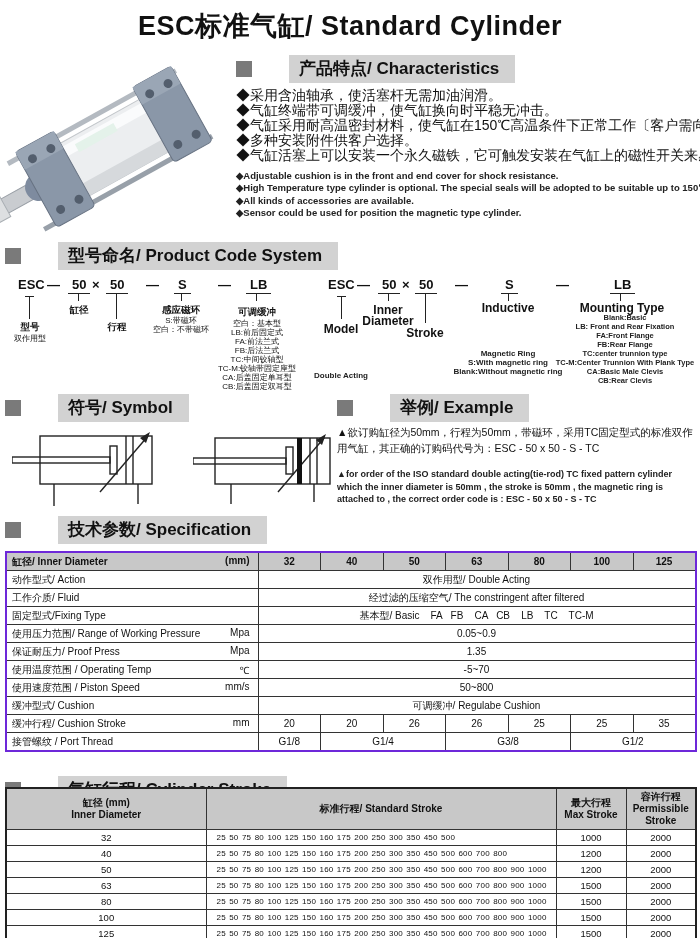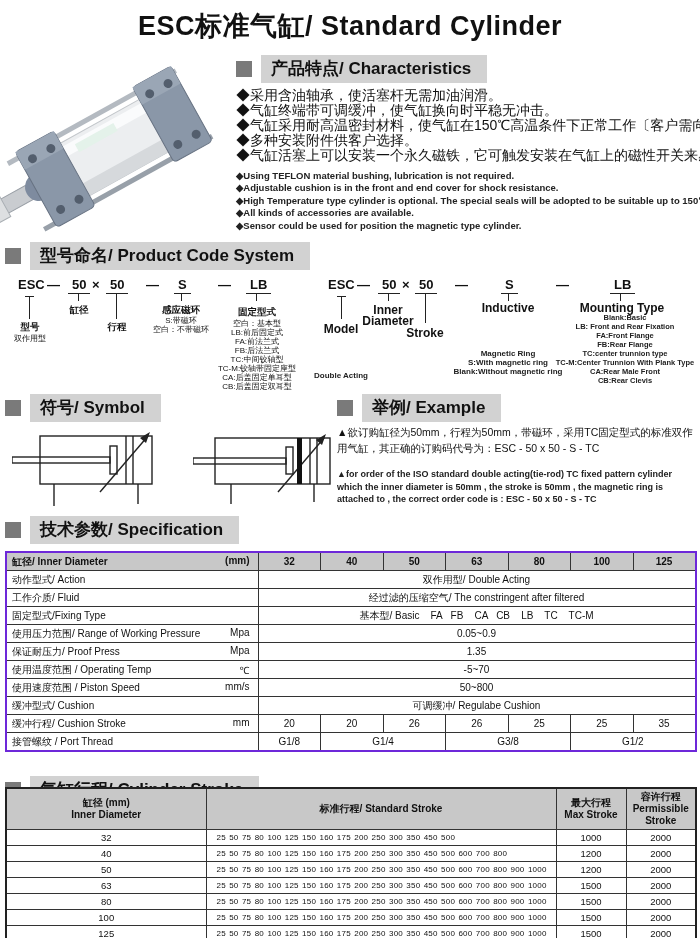--- a/index.html
+++ b/index.html
@@ -4,21 +4,21 @@
 <style>
   html,body{margin:0;padding:0;background:#fff;}
   .page{position:relative;width:700px;height:938px;background:#fff;overflow:hidden;
         font-family:"Liberation Sans", sans-serif;color:#111;}
   .page-title{position:absolute;left:0;top:8px;width:700px;text-align:center;
         font-size:27px;font-weight:bold;letter-spacing:0.5px;}
   
   .sec-hdr{position:absolute;display:flex;align-items:center;gap:9px;}
   .sq{width:16px;height:16px;background:#7a7a7a;flex:0 0 16px;}
   .banner{background:#d2d2d2;font-weight:bold;font-size:17px;white-space:nowrap;
-        padding:2px 16px 3px 10px;}
+        padding:2px 16px 3px 10px;margin-left:28px;}
   
   .cn-bullets{position:absolute;left:236px;top:88px;width:464px;font-size:14px;line-height:15px;}
   .cn-bullets div{white-space:nowrap;}
   .en-bullets{position:absolute;left:236px;top:170px;width:464px;font-size:9.5px;line-height:12.4px;font-weight:bold;color:#222;}
   .en-bullets div{white-space:nowrap;}
   
   .code-part{position:absolute;top:277px;font-weight:bold;font-size:13px;white-space:nowrap;}
   .u{border-bottom:1.5px solid #222;padding:0 4px 1px;}
   .vline{position:absolute;width:0;border-left:1.5px solid #222;}
   .hbar{position:absolute;width:9px;height:0;border-top:1.5px solid #222;}
@@ -87,21 +87,20 @@
     <div class="banner">产品特点/ Characteristics</div>
   </div>
   <div class="cn-bullets">
     <div>◆采用含油轴承，使活塞杆无需加油润滑。</div>
     <div>◆气缸终端带可调缓冲，使气缸换向时平稳无冲击。</div>
     <div>◆气缸采用耐高温密封材料，使气缸在150℃高温条件下正常工作〔客户需向本公司订作〕。</div>
     <div>◆多种安装附件供客户选择。</div>
     <div>◆气缸活塞上可以安装一个永久磁铁，它可触发安装在气缸上的磁性开关来感测气缸的运动位置。</div>
   </div>
   <div class="en-bullets">
-    <div>◆Using TEFLON material bushing, lubrication is not required.</div>
     <div>◆Adjustable cushion is in the front and end cover for shock resistance.</div>
     <div>◆High Temperature type cylinder is optional. The special seals will be adopted to be suitable up to 150℃.</div>
     <div>◆All kinds of accessories are available.</div>
     <div>◆Sensor could be used for position the magnetic type cylinder.</div>
   </div>
 
   <div class="sec-hdr" style="left:5px;top:242px;">
     <div class="sq"></div>
     <div class="banner">型号命名/ Product Code System</div>
   </div>
@@ -123,21 +122,21 @@
   <div class="vline" style="left:181px;top:294px;height:7px;"></div>
   <div class="vline" style="left:256px;top:294px;height:7px;"></div>
 
   <div class="dlabel b9" style="left:79px;top:304px;">缸径</div>
   <div class="dlabel b9" style="left:30px;top:321px;">型号</div>
   <div class="dlabel s8" style="left:30px;top:333px;">双作用型</div>
   <div class="dlabel b9" style="left:117px;top:321px;">行程</div>
   <div class="dlabel b9" style="left:181px;top:304px;">感应磁环</div>
   <div class="dlabel s8" style="left:181px;top:315px;">S:带磁环</div>
   <div class="dlabel s8" style="left:181px;top:324px;">空白：不带磁环</div>
-  <div class="dlabel b9" style="left:257px;top:306px;">固定型式</div>
+  <div class="dlabel b9" style="left:257px;top:306px;">可调缓冲</div>
   <div class="dlabel s8" style="left:257px;top:318px;">空白：基本型</div>
   <div class="dlabel s8" style="left:257px;top:327px;">LB:前后固定式</div>
   <div class="dlabel s8" style="left:257px;top:336px;">FA:前法兰式</div>
   <div class="dlabel s8" style="left:257px;top:345px;">FB:后法兰式</div>
   <div class="dlabel s8" style="left:257px;top:354px;">TC:中间铰轴型</div>
   <div class="dlabel s8" style="left:257px;top:363px;">TC-M:铰轴带固定座型</div>
   <div class="dlabel s8" style="left:257px;top:372px;">CA:后盖固定单耳型</div>
   <div class="dlabel s8" style="left:257px;top:381px;">CB:后盖固定双耳型</div>
 
   <span class="code-part" style="left:328px;">ESC</span>
@@ -166,21 +165,21 @@
   <div class="dlabel e8" style="left:508px;top:312px;">Magnetic Ring</div>
   <div class="dlabel e8" style="left:508px;top:321px;">S:With magnetic ring</div>
   <div class="dlabel e8" style="left:508px;top:330px;">Blank:Without magnetic ring</div>
   <div class="dlabel e10" style="left:622px;top:301px;">Mounting Type</div>
   <div class="dlabel e75" style="left:625px;top:313px;">Blank:Basic</div>
   <div class="dlabel e75" style="left:625px;top:322px;">LB: Front and Rear Fixation</div>
   <div class="dlabel e75" style="left:625px;top:331px;">FA:Front Flange</div>
   <div class="dlabel e75" style="left:625px;top:340px;">FB:Rear Flange</div>
   <div class="dlabel e75" style="left:625px;top:349px;">TC:center trunnion type</div>
   <div class="dlabel e75" style="left:625px;top:358px;">TC-M:Center Trunnion With Plank Type</div>
-  <div class="dlabel e75" style="left:625px;top:367px;">CA:Rear Male Front</div>
+  <div class="dlabel e75" style="left:625px;top:367px;">CA:Basic Male Clevis</div>
   <div class="dlabel e75" style="left:625px;top:376px;">CB:Rear Clevis</div>
 
   <div class="sec-hdr" style="left:5px;top:394px;">
     <div class="sq"></div>
     <div class="banner">符号/ Symbol</div>
   </div>
   <svg class="sym1" width="172" height="80" viewBox="0 0 172 80">
     <g fill="none" stroke="#222" stroke-width="1.4">
       <rect x="28" y="8" width="112" height="48"></rect>
       <rect x="0" y="29" width="98" height="6"></rect>

